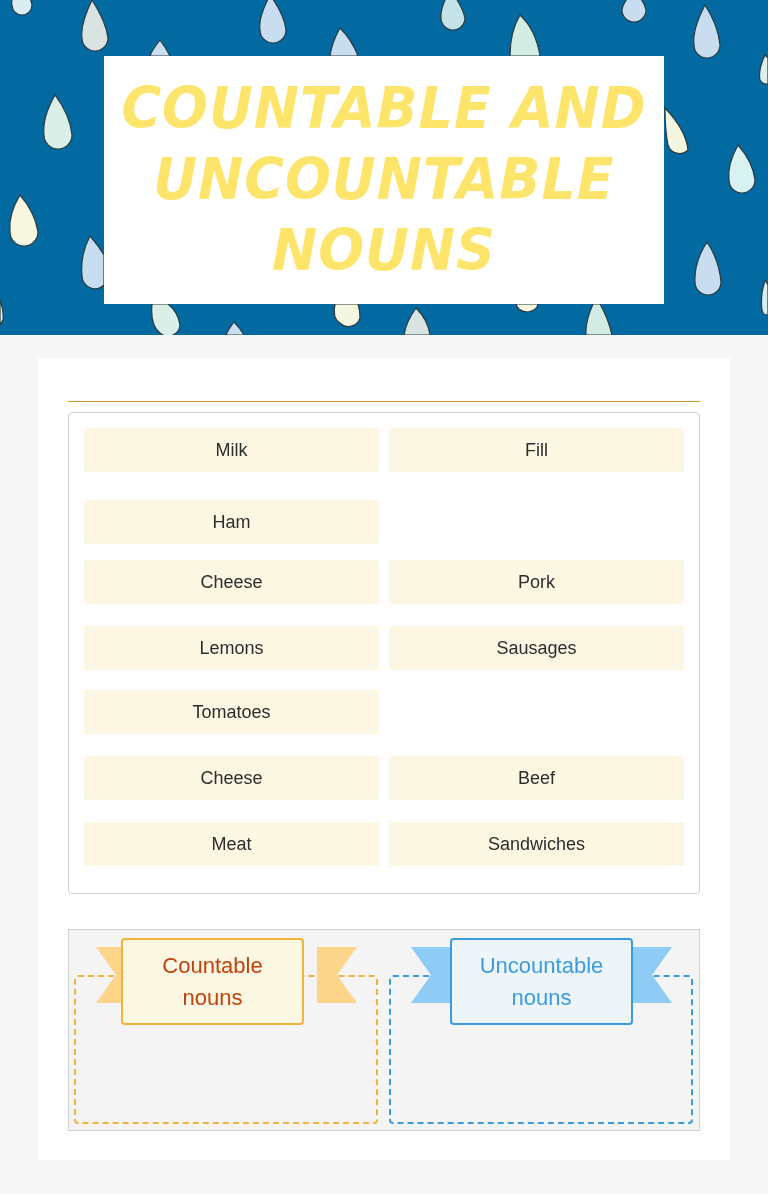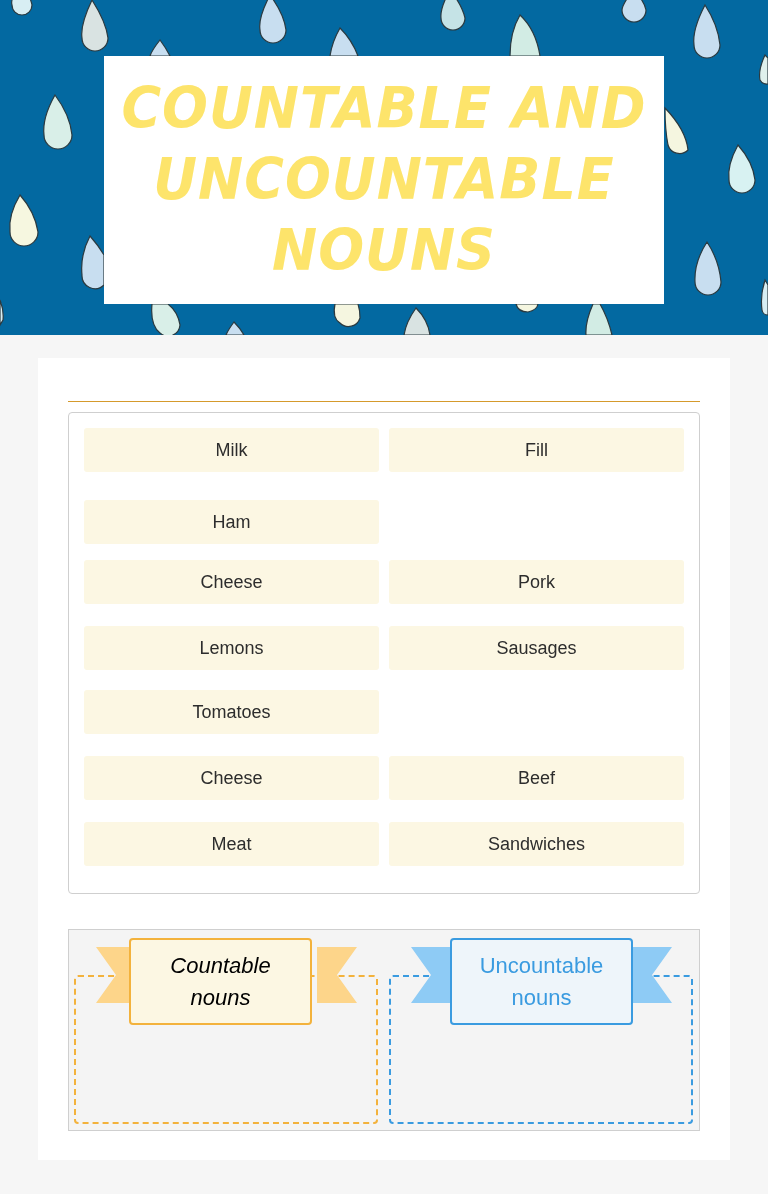--- a/index.html
+++ b/index.html
@@ -61,21 +61,21 @@
   }
   .box.countable { left: 5px; border-color: #f3b23c; }
   .box.uncountable { left: 320px; border-color: #3a9be0; }
   .ribbon-tail { position: absolute; top: 17px; width: 40px; height: 56px; }
   .banner {
     position: absolute; top: 8px; width: 183px; height: 87px;
     border: 2px solid; border-radius: 4px;
     display: flex; align-items: center; justify-content: center; text-align: center;
     font-family: "Liberation Sans", sans-serif; font-size: 22px; line-height: 32px;
   }
-  .banner.countable { left: 60px; background: #fcf7e3; border-color: #f3b23c; color: #000000; font-style: italic; }
+  .banner.countable { left: 52px; background: #fcf7e3; border-color: #f3b23c; color: #c2410c; }
   .banner.uncountable { left: 381px; background: #eef5fa; border-color: #3a9be0; color: #3a9be0; }
 </style>
 </head>
 <body>
 
 <div class="header">
   <svg class="drop" width="768" height="335" viewBox="0 0 768 335" style="left:0;top:0">
     <g stroke="#2b3a40" stroke-width="1.2">
       <path d="M20 -20 Q10 0 12 5 A10 10 0 0 0 32 5 Q30 -5 20 -20Z" fill="#d8eef3"></path>
       <path d="M92 0 Q80 25 82 38 A13 13 0 0 0 108 38 Q106 22 92 0Z" fill="#d9e3e2"></path>

